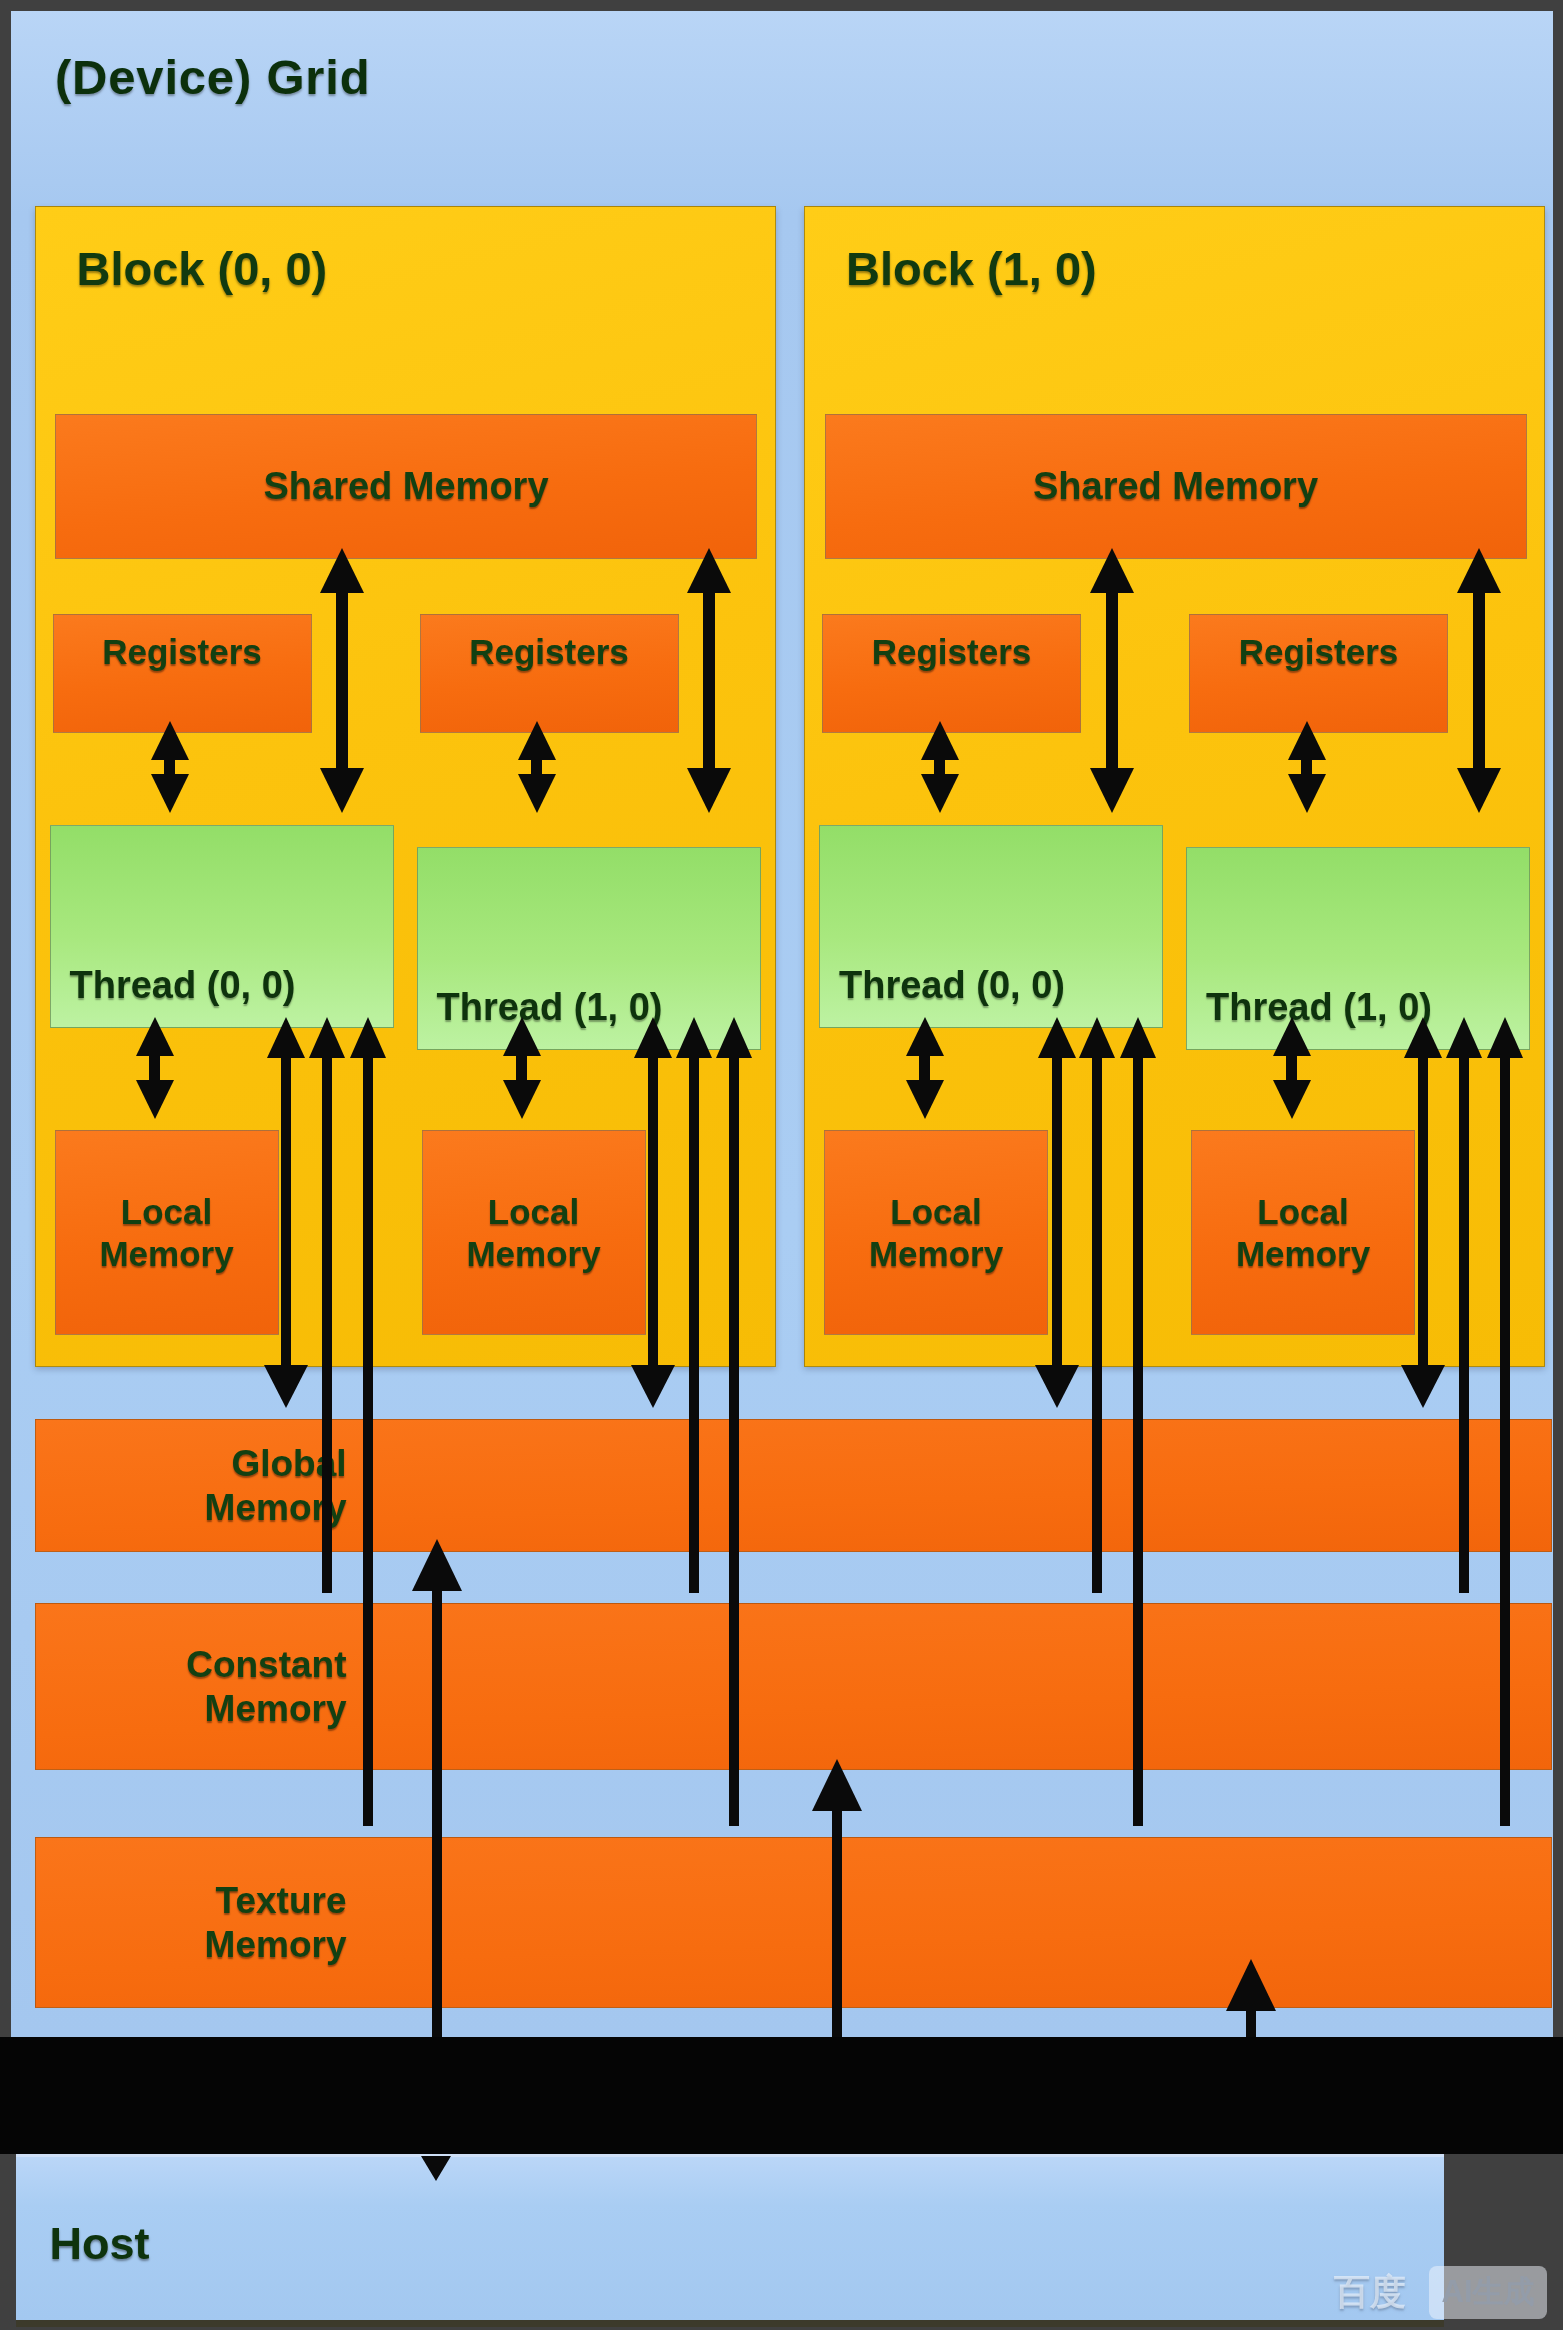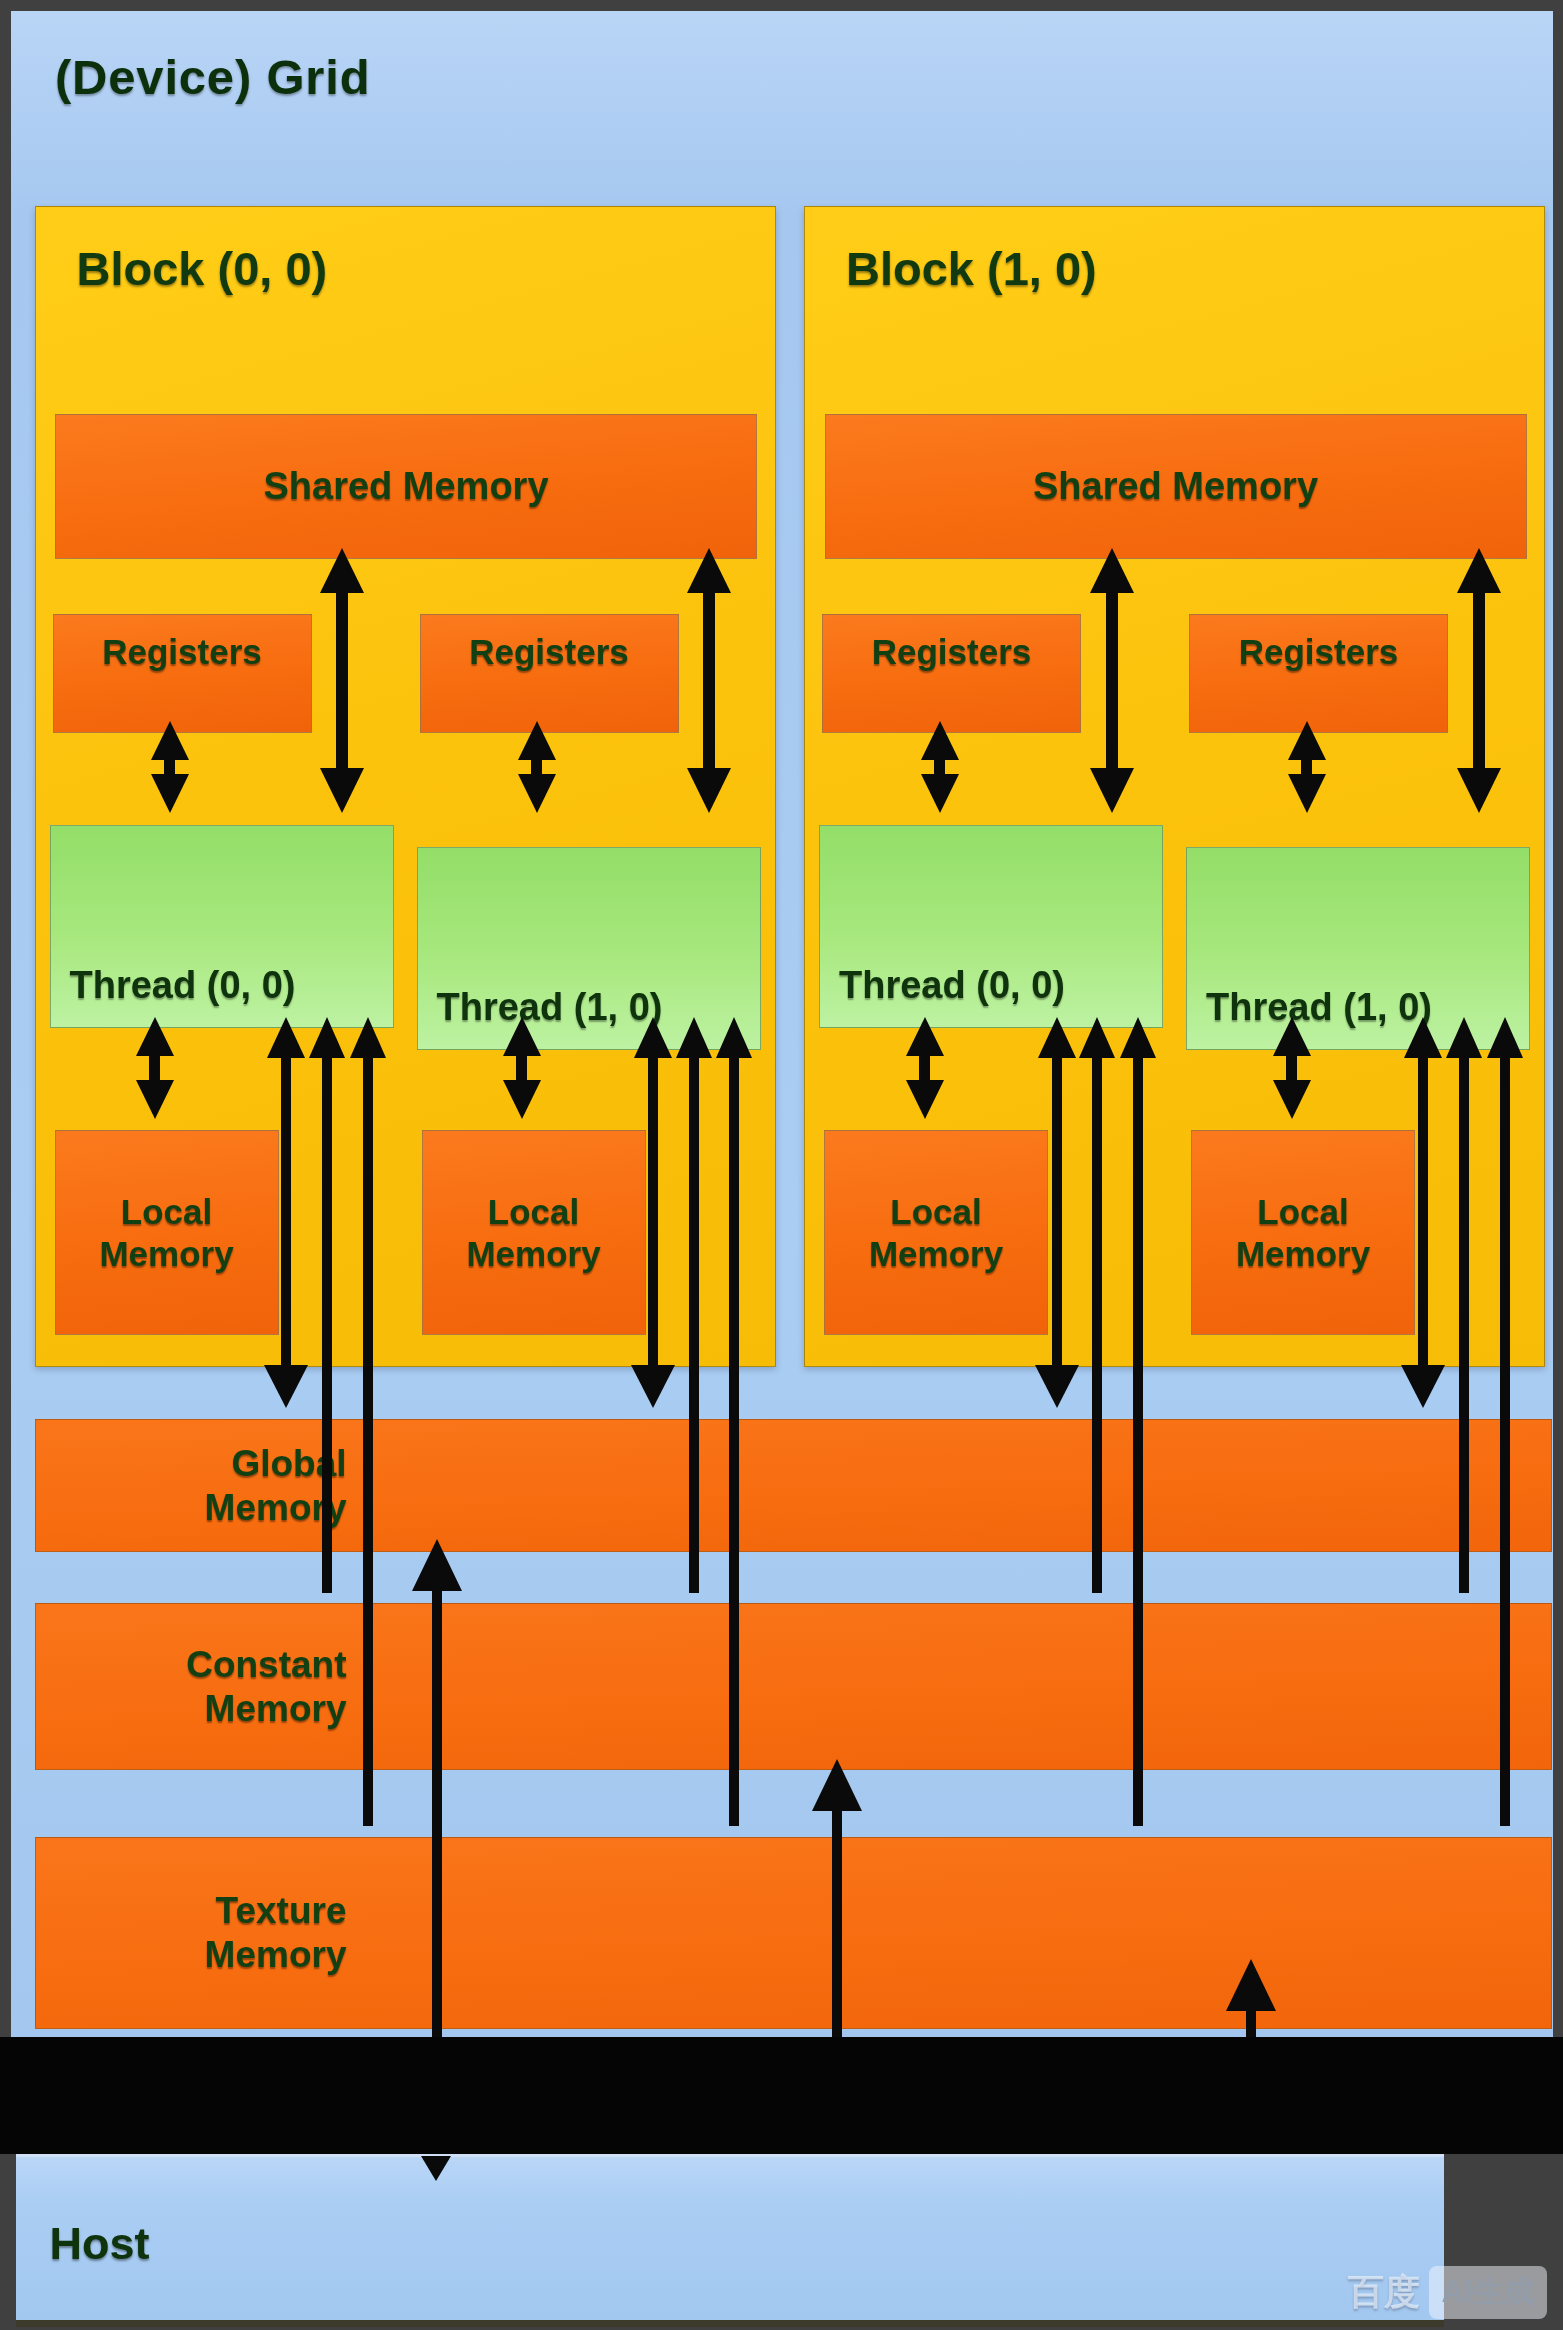--- a/index.html
+++ b/index.html
@@ -50,31 +50,31 @@
   .bar{
     position:absolute;left:23.5px;width:1517px;
     background:linear-gradient(178deg,#fa751a 0%,#f76c0f 60%,#f2650b 100%);
     border:1.6px solid rgba(120,70,20,.45);box-sizing:border-box;
     display:flex;align-items:center;color:#134012;text-shadow:0 2.3px 1.6px rgba(0,0,0,.4);
     font-size:37px;line-height:1.18;z-index:1;
   }
   .bar .lbl{padding-left:45px;width:266px;text-align:right;}
   #global{top:1408px;height:133px;}
   #constant{top:1592px;height:167px;}
-  #texture{top:1826px;height:192px;}
+  #texture{top:1826px;height:171px;}
   
   #busband{position:absolute;left:0;top:2037px;width:1564px;height:117px;background:#050505;}
   #host{
     position:absolute;left:15.6px;top:2154px;width:1428px;height:163px;
     background:linear-gradient(180deg,#bad6f7 0%,#a9cdf3 30%,#a3c8f0 100%);
     border-top:3.1px solid #cfe0f7;border-bottom:7px solid #3c3a2b;box-sizing:content-box;z-index:1;
   }
   #host .host-label{position:absolute;left:34px;top:61px;font-size:45px;color:#0e330d;text-shadow:0 2.3px 2.3px rgba(0,0,0,.4);}
   
-  #watermark{position:absolute;right:17px;top:2266px;display:flex;align-items:center;gap:9px;z-index:6;}
+  #watermark{position:absolute;right:17px;top:2266px;display:flex;align-items:center;gap:23px;z-index:6;}
   #watermark .brand{font-size:36px;color:rgba(242,247,253,.62);text-shadow:0 1.6px 2.3px rgba(90,110,140,.5);}
   #watermark .badge{
     background:rgba(241,246,253,.5);border-radius:7.8px;padding:4.7px 12.5px 6.3px 12.5px;
     font-size:31px;color:rgba(146,156,170,.95);
   }
   
   .arrow{position:absolute;z-index:3;}
   .arrow div{position:absolute;}
 </style>
 </head>

